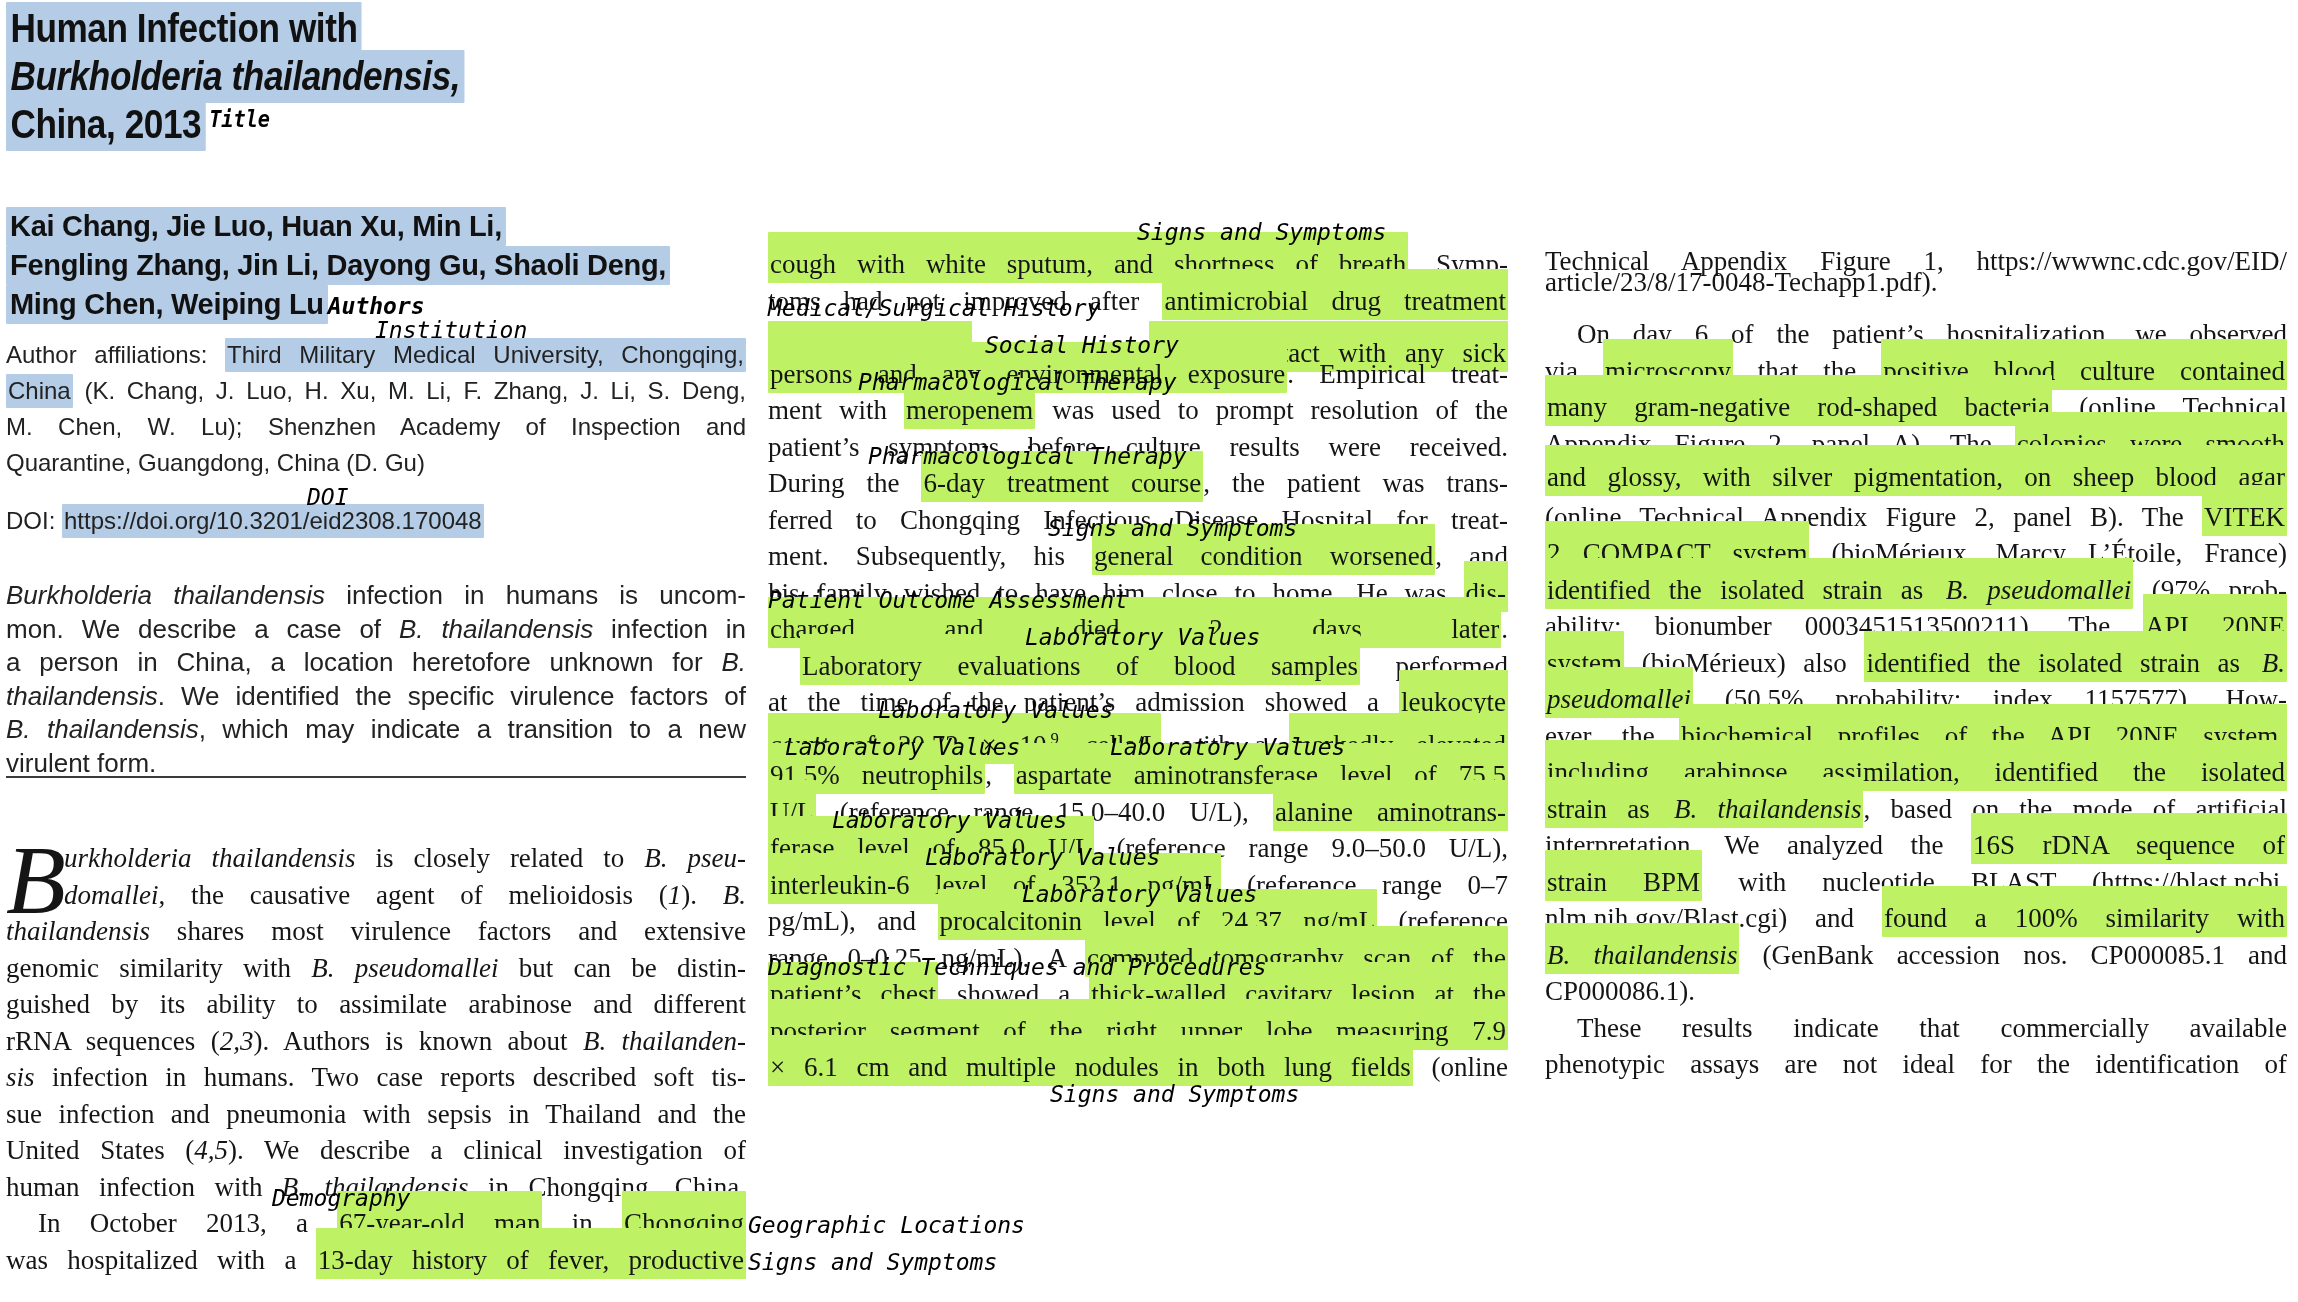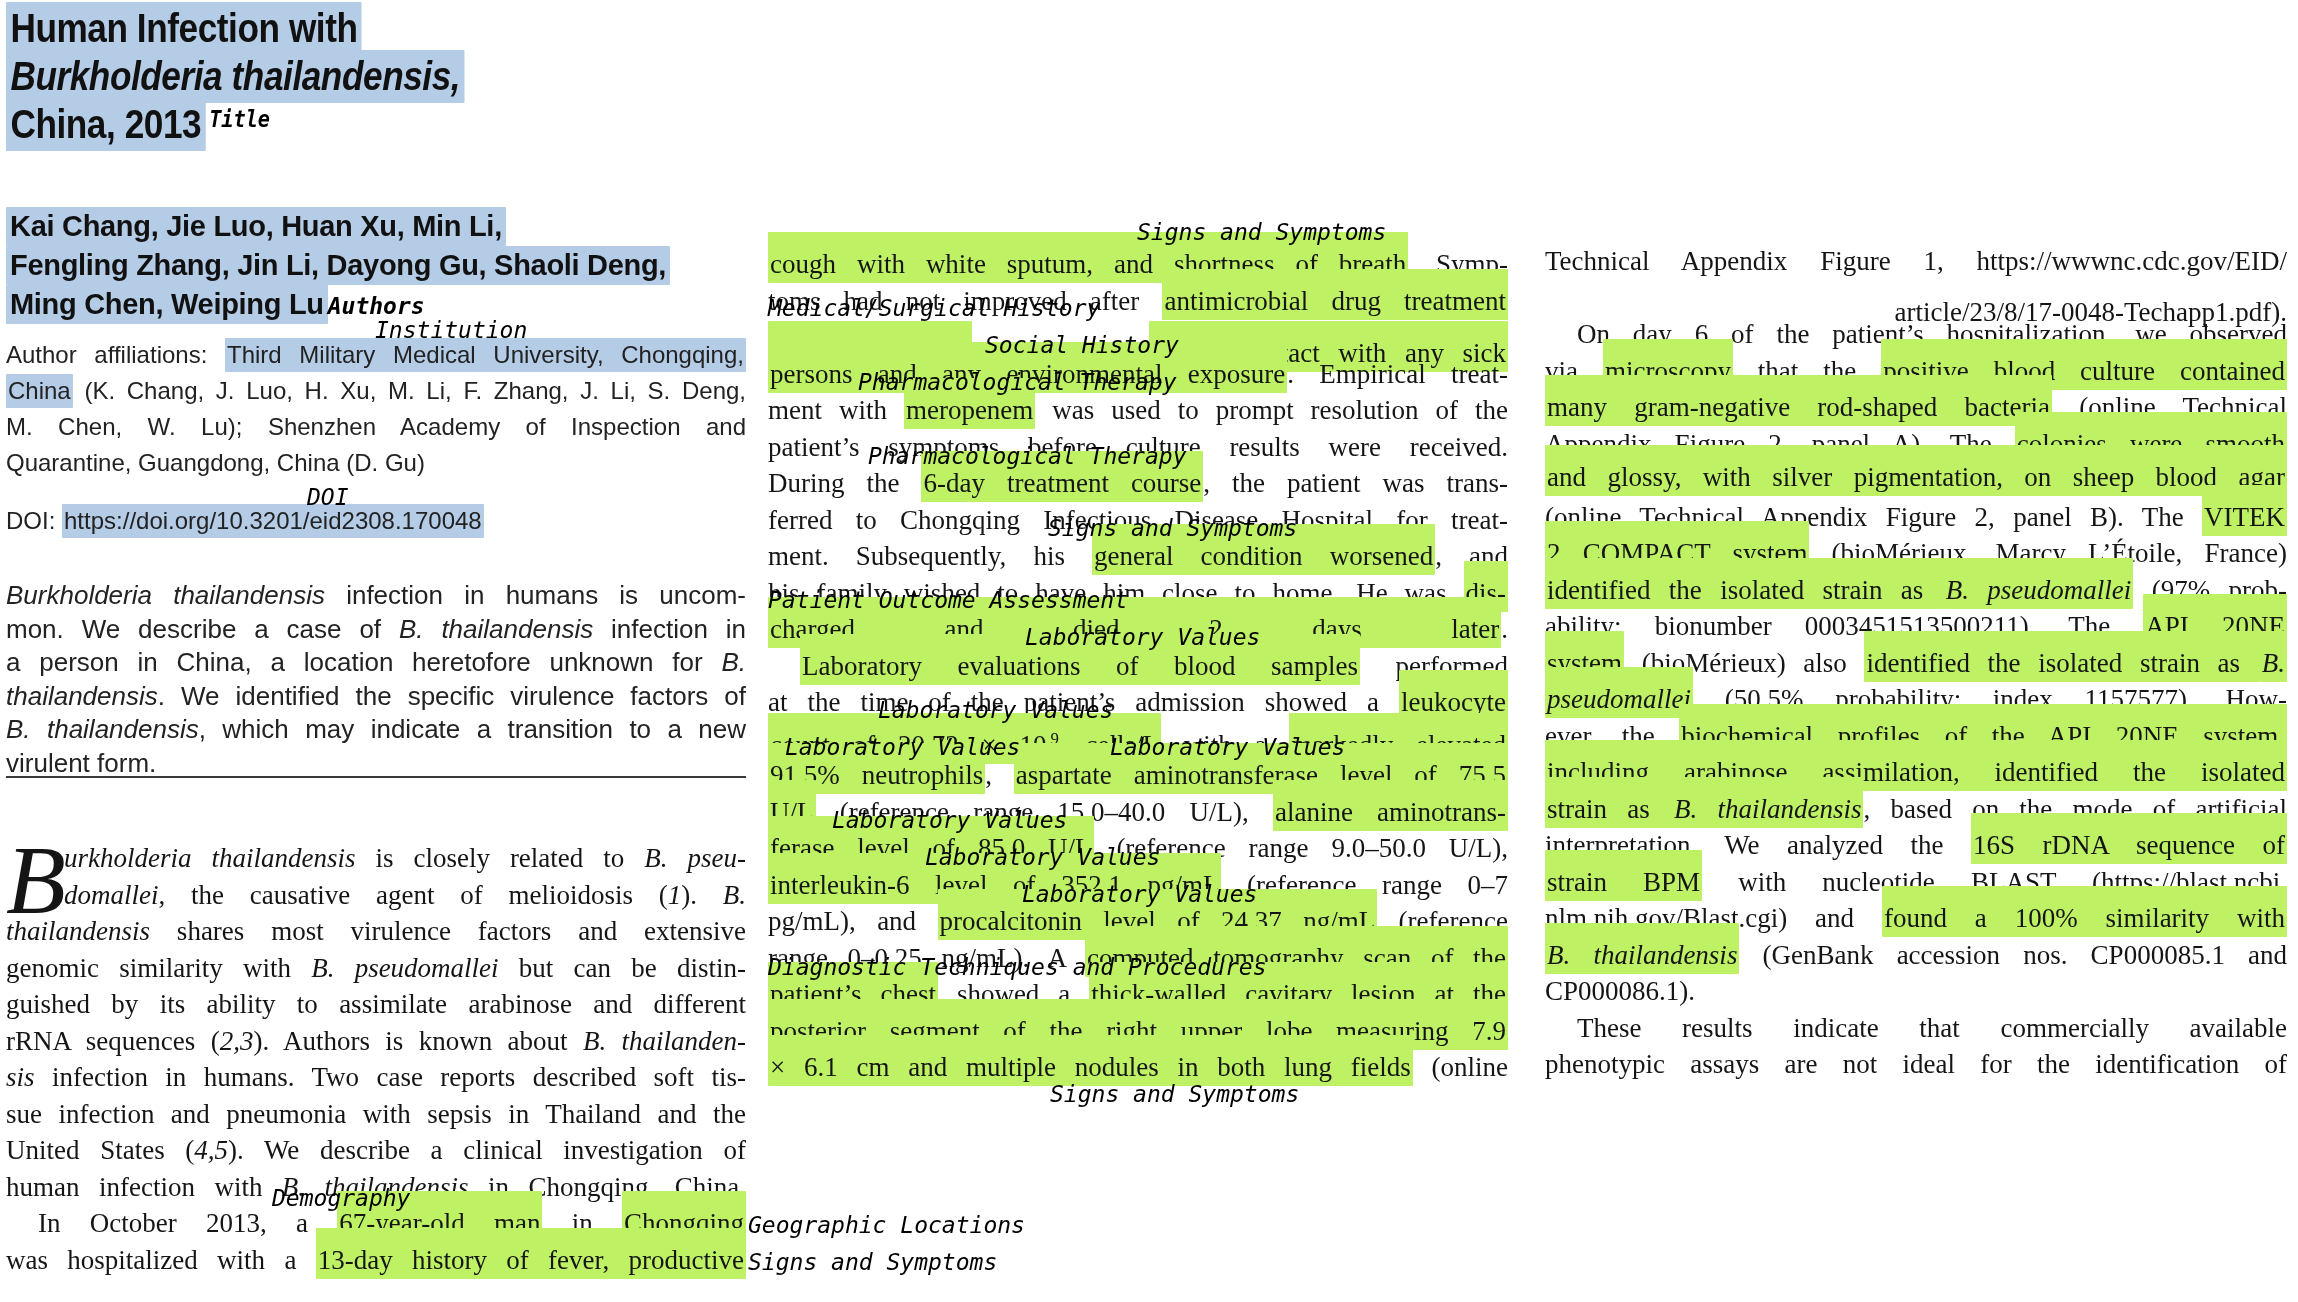--- a/index.html
+++ b/index.html
@@ -150,21 +150,21 @@
         <div class="line" style="top: 657px;"><span>pg/mL), and </span><span class="hl hp">procalcitonin level of 24.37 ng/mL</span><span> (reference</span></div>
         <div class="line" style="top: 693.5px;"><span>range 0–0.25 ng/mL). A </span><span class="hl hp">computed tomography scan of the</span></div>
         <div class="line" style="top: 730px;"><span class="hl hp">patient’s chest</span><span> showed a </span><span class="hl hp">thick-walled cavitary lesion at the</span></div>
         <div class="line" style="top: 766.5px;"><span class="hl hp">posterior segment of the right upper lobe measuring 7.9</span></div>
         <div class="line" style="top: 803px;"><span class="hl hp">× 6.1 cm and multiple nodules in both lung fields</span><span> (online</span></div>
       </div>
     </div>
     <div class="column" style="left: 1545px; top: 245px; width: 742px;">
       <div class="block body" style="top: 0px;">
         <div class="line" style="top: 0px;"><span>Technical Appendix Figure 1, https://wwwnc.cdc.gov/EID/</span></div>
-        <div class="line nj" style="top: 51px; text-align: right;"><span>article/23/8/17-0048-Techapp1.pdf).</span></div>
+        <div class="line nj" style="top: 21px;"><span>article/23/8/17-0048-Techapp1.pdf).</span></div>
         <div class="line" style="top: 73px; padding-left: 32px;"><span>On day 6 of the patient’s hospitalization, we observed</span></div>
         <div class="line" style="top: 109.5px;"><span>via </span><span class="hl hp">microscopy</span><span> that the </span><span class="hl hp">positive blood culture contained</span></div>
         <div class="line" style="top: 146px;"><span class="hl hp">many gram-negative rod-shaped bacteria</span><span> (online Technical</span></div>
         <div class="line" style="top: 182.5px;"><span>Appendix Figure 2, panel A). The </span><span class="hl hp">colonies were smooth</span></div>
         <div class="line" style="top: 216px;"><span class="hl hp">and glossy, with silver pigmentation, on sheep blood agar</span></div>
         <div class="line" style="top: 255.5px;"><span>(online Technical Appendix Figure 2, panel B). The </span><span class="hl hp">VITEK</span></div>
         <div class="line" style="top: 292px;"><span class="hl hp">2 COMPACT system</span><span> (bioMérieux, Marcy L’Étoile, France)</span></div>
         <div class="line" style="top: 328.5px;"><span class="hl hp">identified the isolated strain as </span><span class="hl hp it">B. pseudomallei</span><span> (97% prob-</span></div>
         <div class="line" style="top: 365px;"><span>ability; bionumber 0003451513500211). The </span><span class="hl hp">API 20NE</span></div>
         <div class="line" style="top: 401.5px;"><span class="hl hp">system</span><span> (bioMérieux) also </span><span class="hl hp">identified the isolated strain as </span><span class="hl hp it">B.</span></div>

